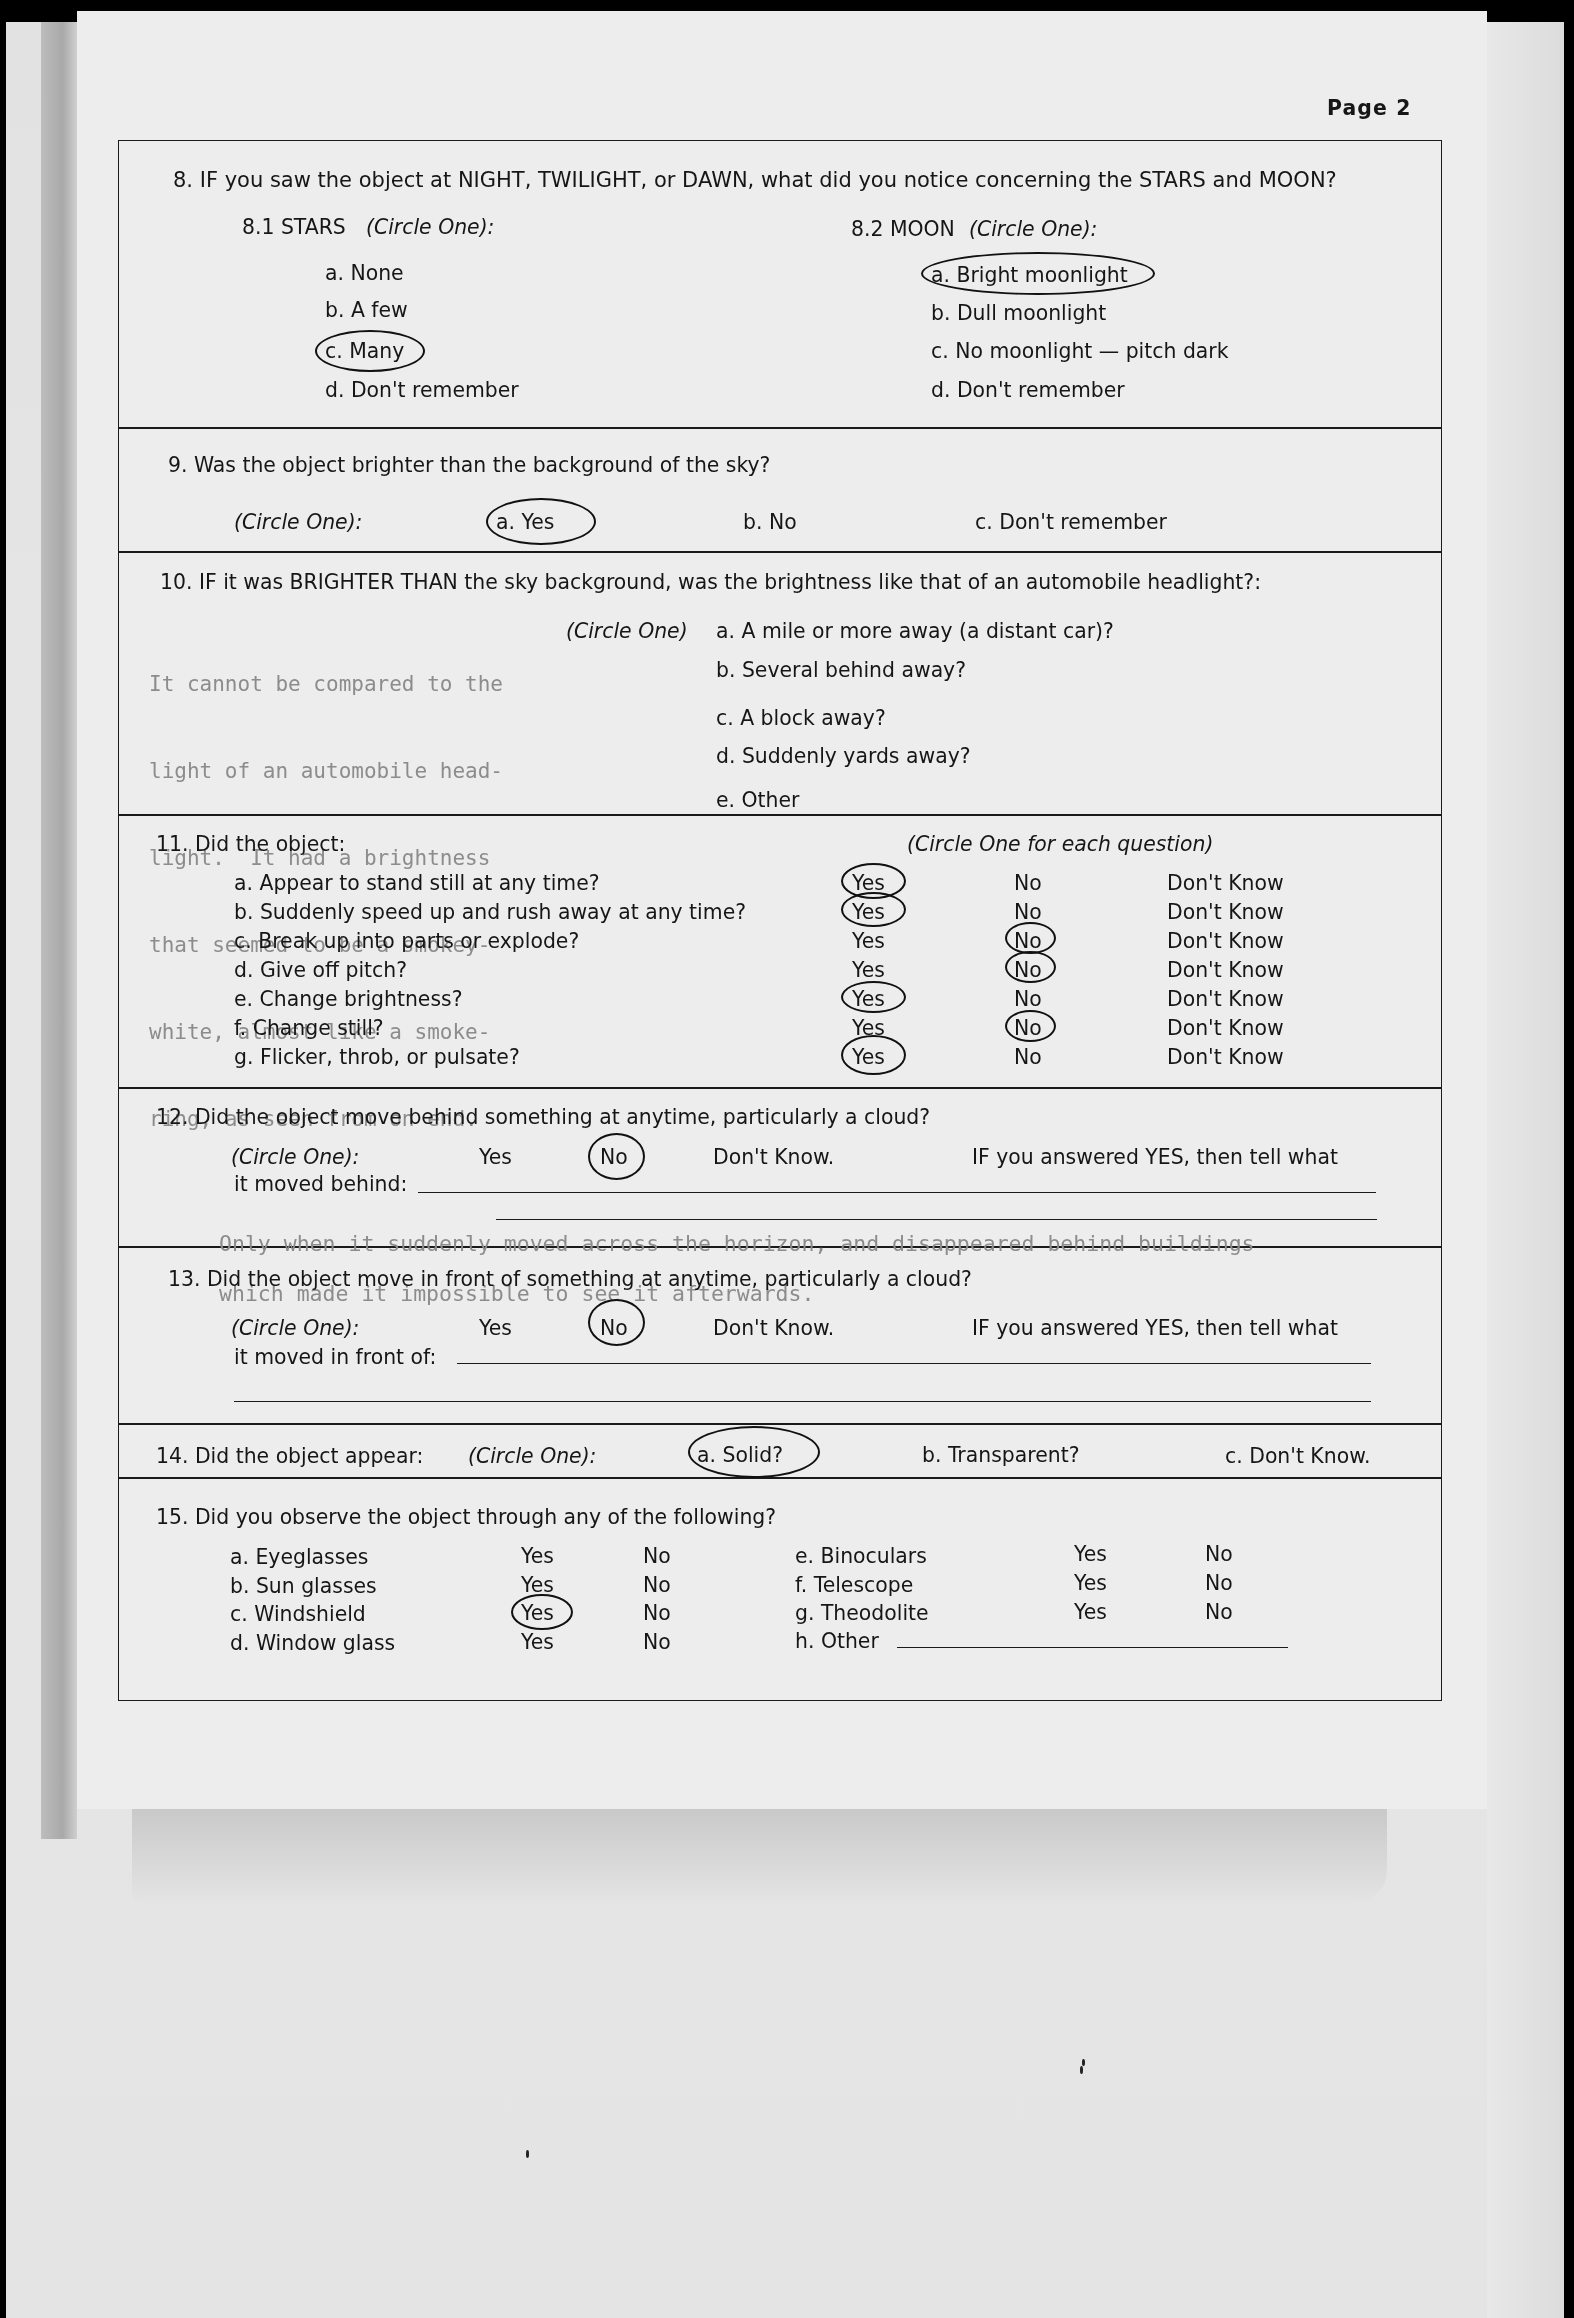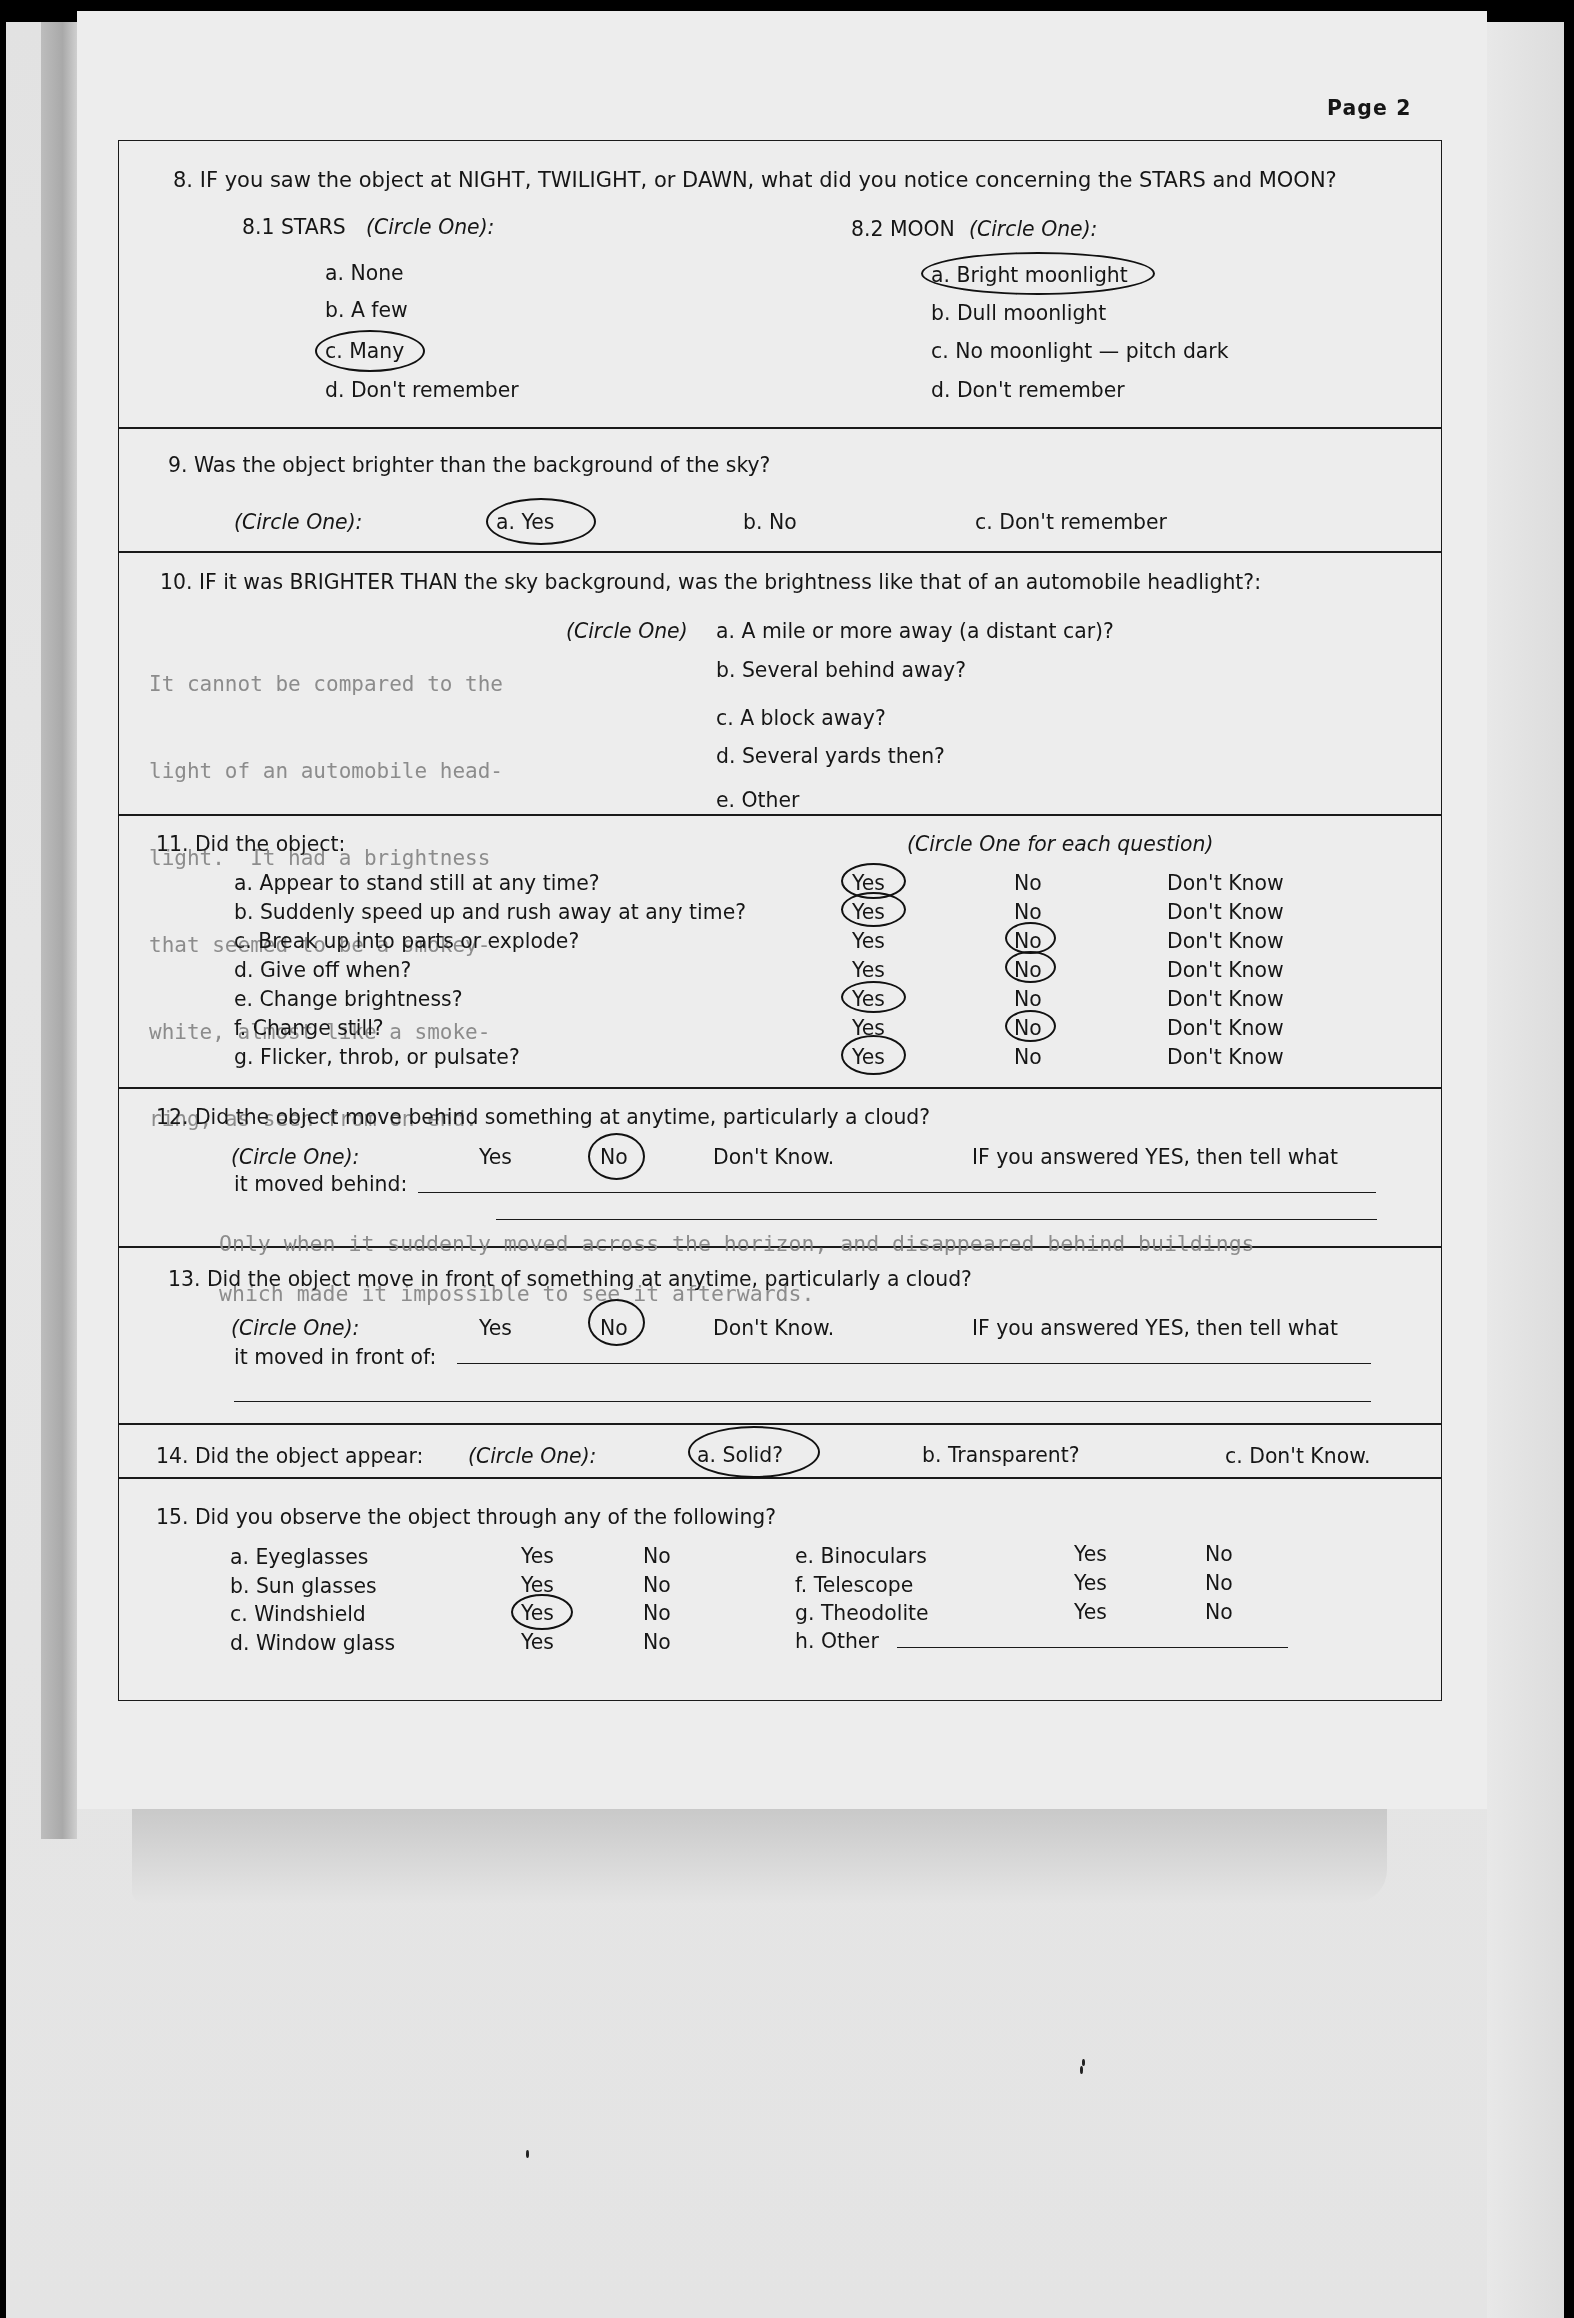--- a/index.html
+++ b/index.html
@@ -114,21 +114,21 @@
     <div>light of an automobile head-</div>
     <div>light.  It had a brightness</div>
     <div>that seemed to be a smokey-</div>
     <div>white, almost like a smoke-</div>
     <div>ring, as seen from on end.</div>
   </div>
   <div class="t it" style="left:566px; top:621px">(Circle One)</div>
   <div class="t" style="left:716px; top:621px">a.  A mile or more away (a distant car)?</div>
   <div class="t" style="left:716px; top:660px">b.  Several behind away?</div>
   <div class="t" style="left:716px; top:708px">c.  A block away?</div>
-  <div class="t" style="left:716px; top:746px">d.  Several yards then?</div>
+  <div class="t" style="left:716px; top:746px">d.  Suddenly yards away?</div>
   <div class="t" style="left:716px; top:790px">e.  Other</div>
 </section>
 
 <section>
   <div class="t" style="left:156px; top:834px">11.  Did the object:</div>
   <div class="t it" style="left:907px; top:834px">(Circle One for each question)</div>
 
   <div class="t" style="left:234px; top:873px">a.  Appear to stand still at any time?</div>
   <div class="t" style="left:852px; top:873px">Yes</div>
   <div class="t" style="left:1014px; top:873px">No</div>
@@ -140,21 +140,21 @@
   <div class="t" style="left:1014px; top:902px">No</div>
   <div class="t" style="left:1167px; top:902px">Don't Know</div>
   <div class="circle" style="left:841px; top:892px; width:65px; height:35px"></div>
 
   <div class="t" style="left:234px; top:931px">c.  Break up into parts or explode?</div>
   <div class="t" style="left:852px; top:931px">Yes</div>
   <div class="t" style="left:1014px; top:931px">No</div>
   <div class="t" style="left:1167px; top:931px">Don't Know</div>
   <div class="circle" style="left:1005px; top:922px; width:51px; height:32px"></div>
 
-  <div class="t" style="left:234px; top:960px">d.  Give off when?</div>
+  <div class="t" style="left:234px; top:960px">d.  Give off pitch?</div>
   <div class="t" style="left:852px; top:960px">Yes</div>
   <div class="t" style="left:1014px; top:960px">No</div>
   <div class="t" style="left:1167px; top:960px">Don't Know</div>
   <div class="circle" style="left:1005px; top:951px; width:51px; height:32px"></div>
 
   <div class="t" style="left:234px; top:989px">e.  Change brightness?</div>
   <div class="t" style="left:852px; top:989px">Yes</div>
   <div class="t" style="left:1014px; top:989px">No</div>
   <div class="t" style="left:1167px; top:989px">Don't Know</div>
   <div class="circle" style="left:841px; top:981px; width:65px; height:32px"></div>

